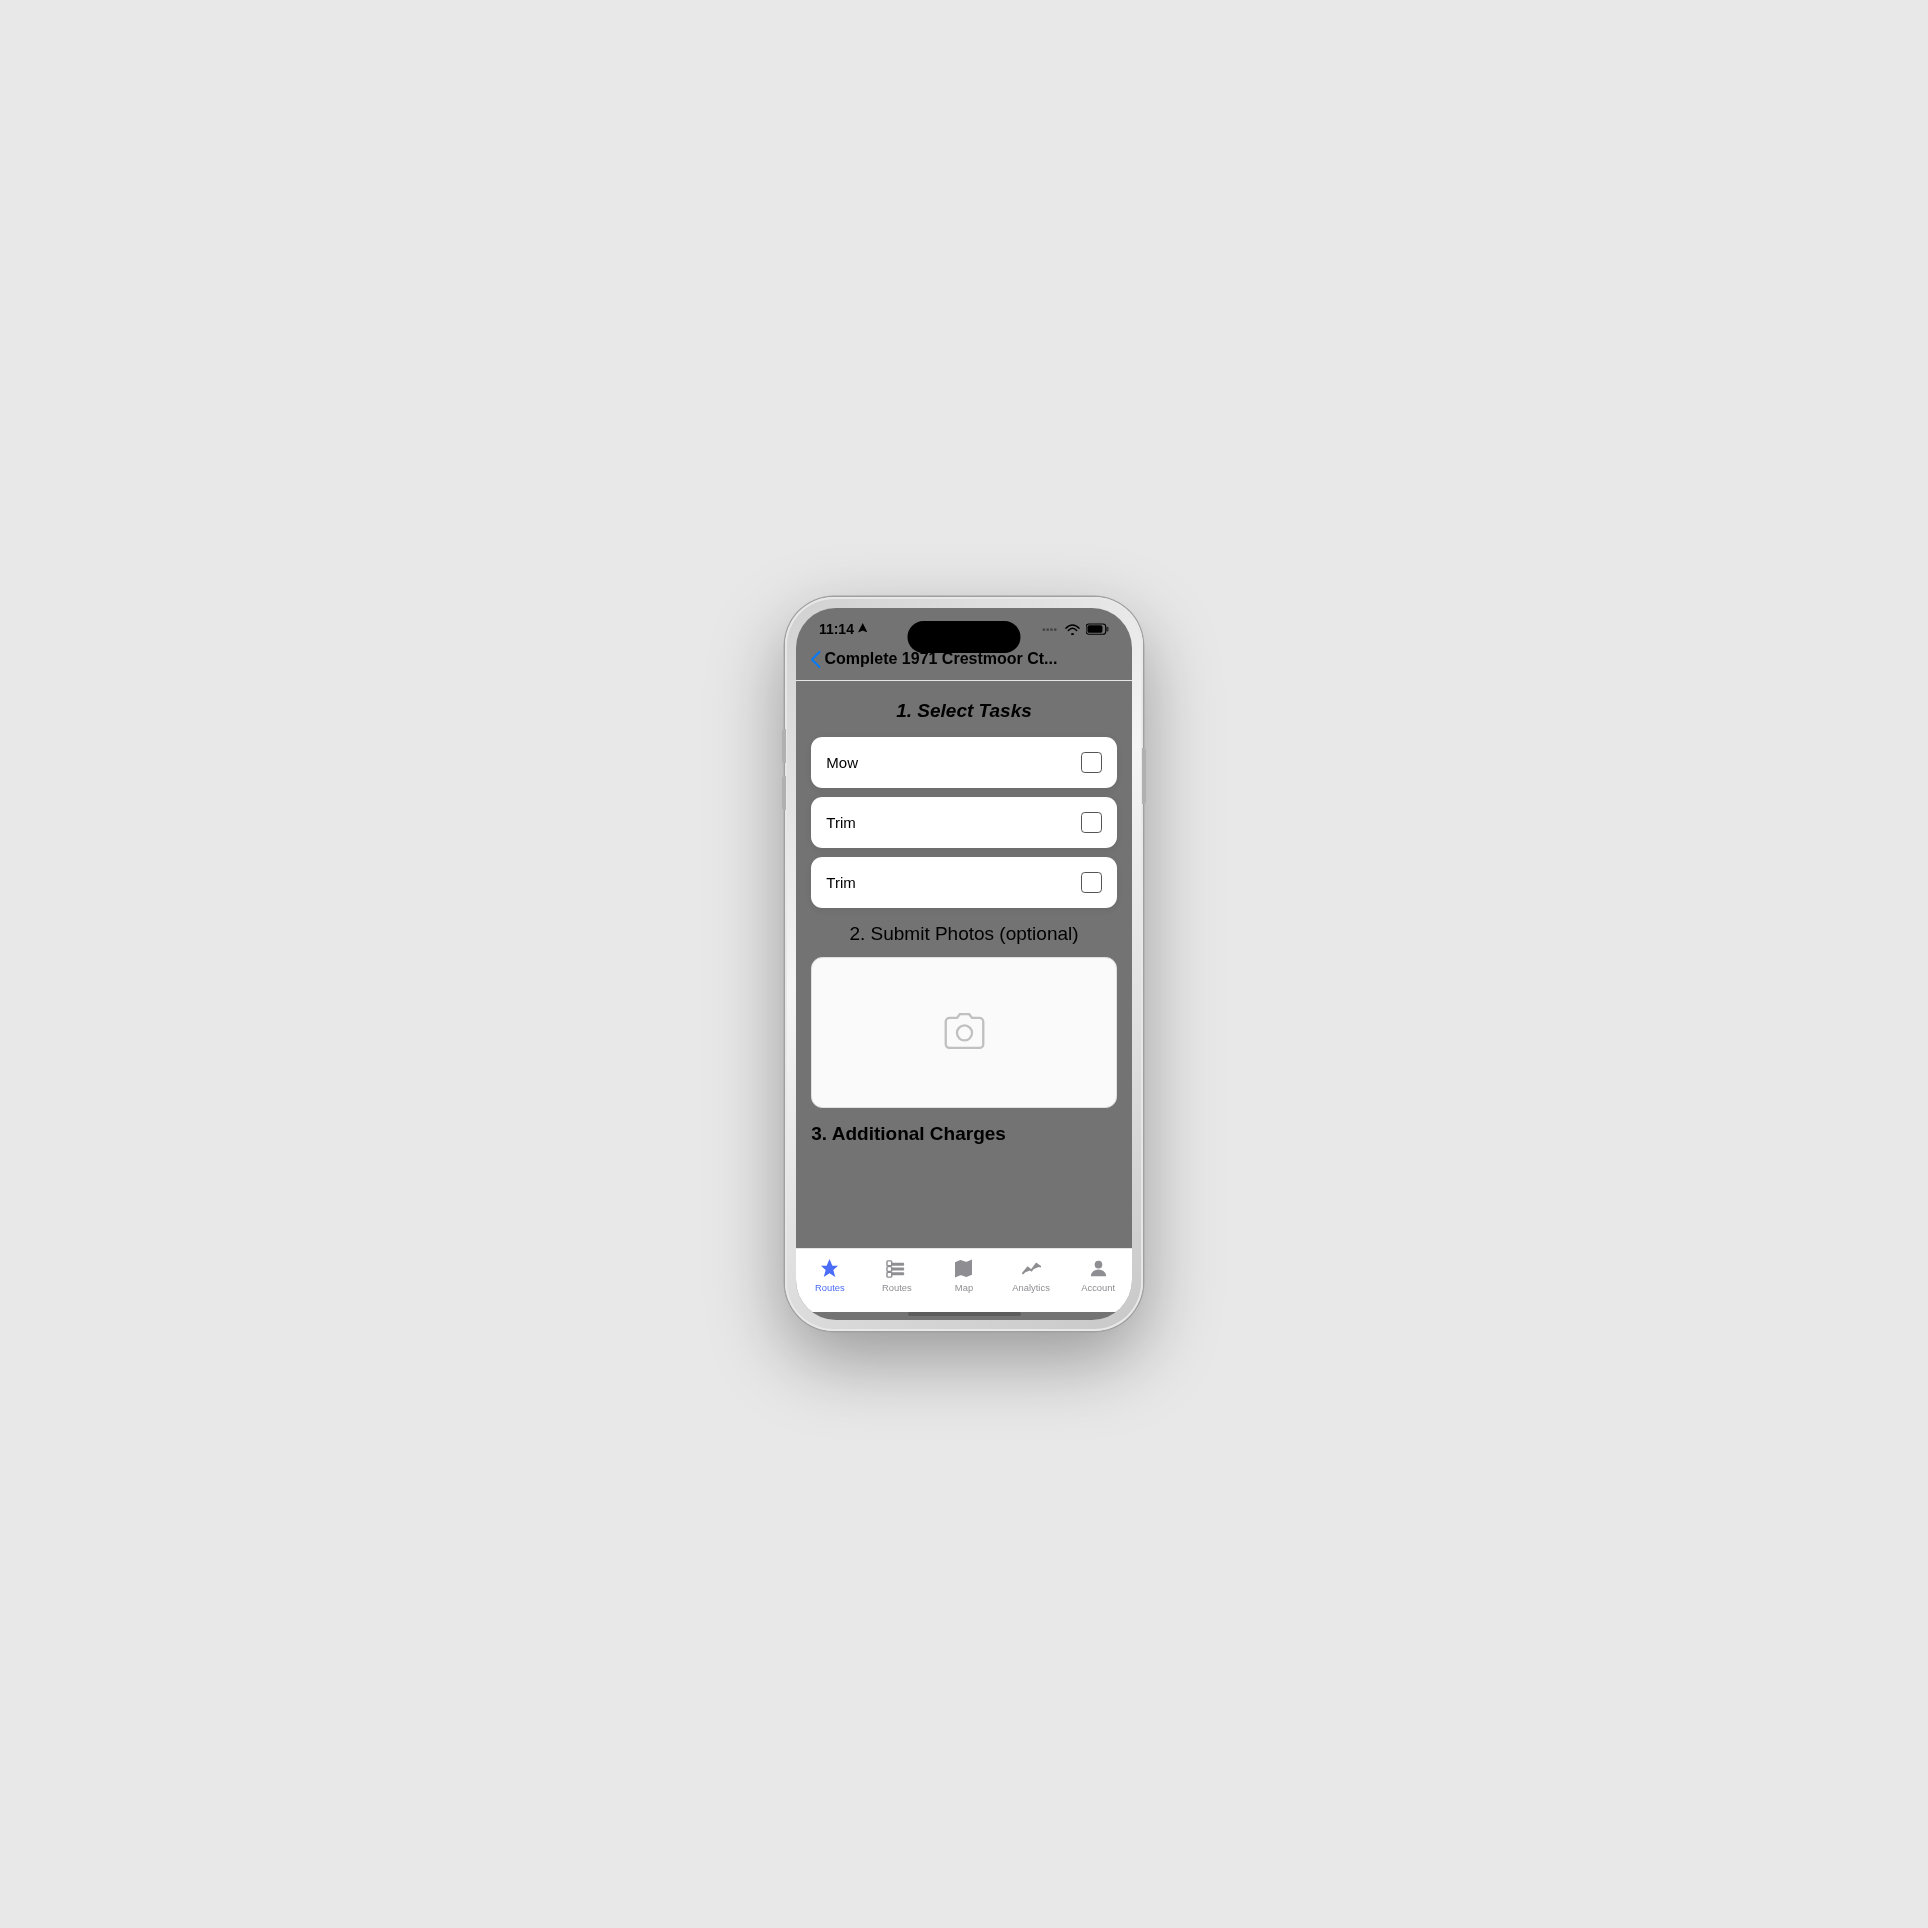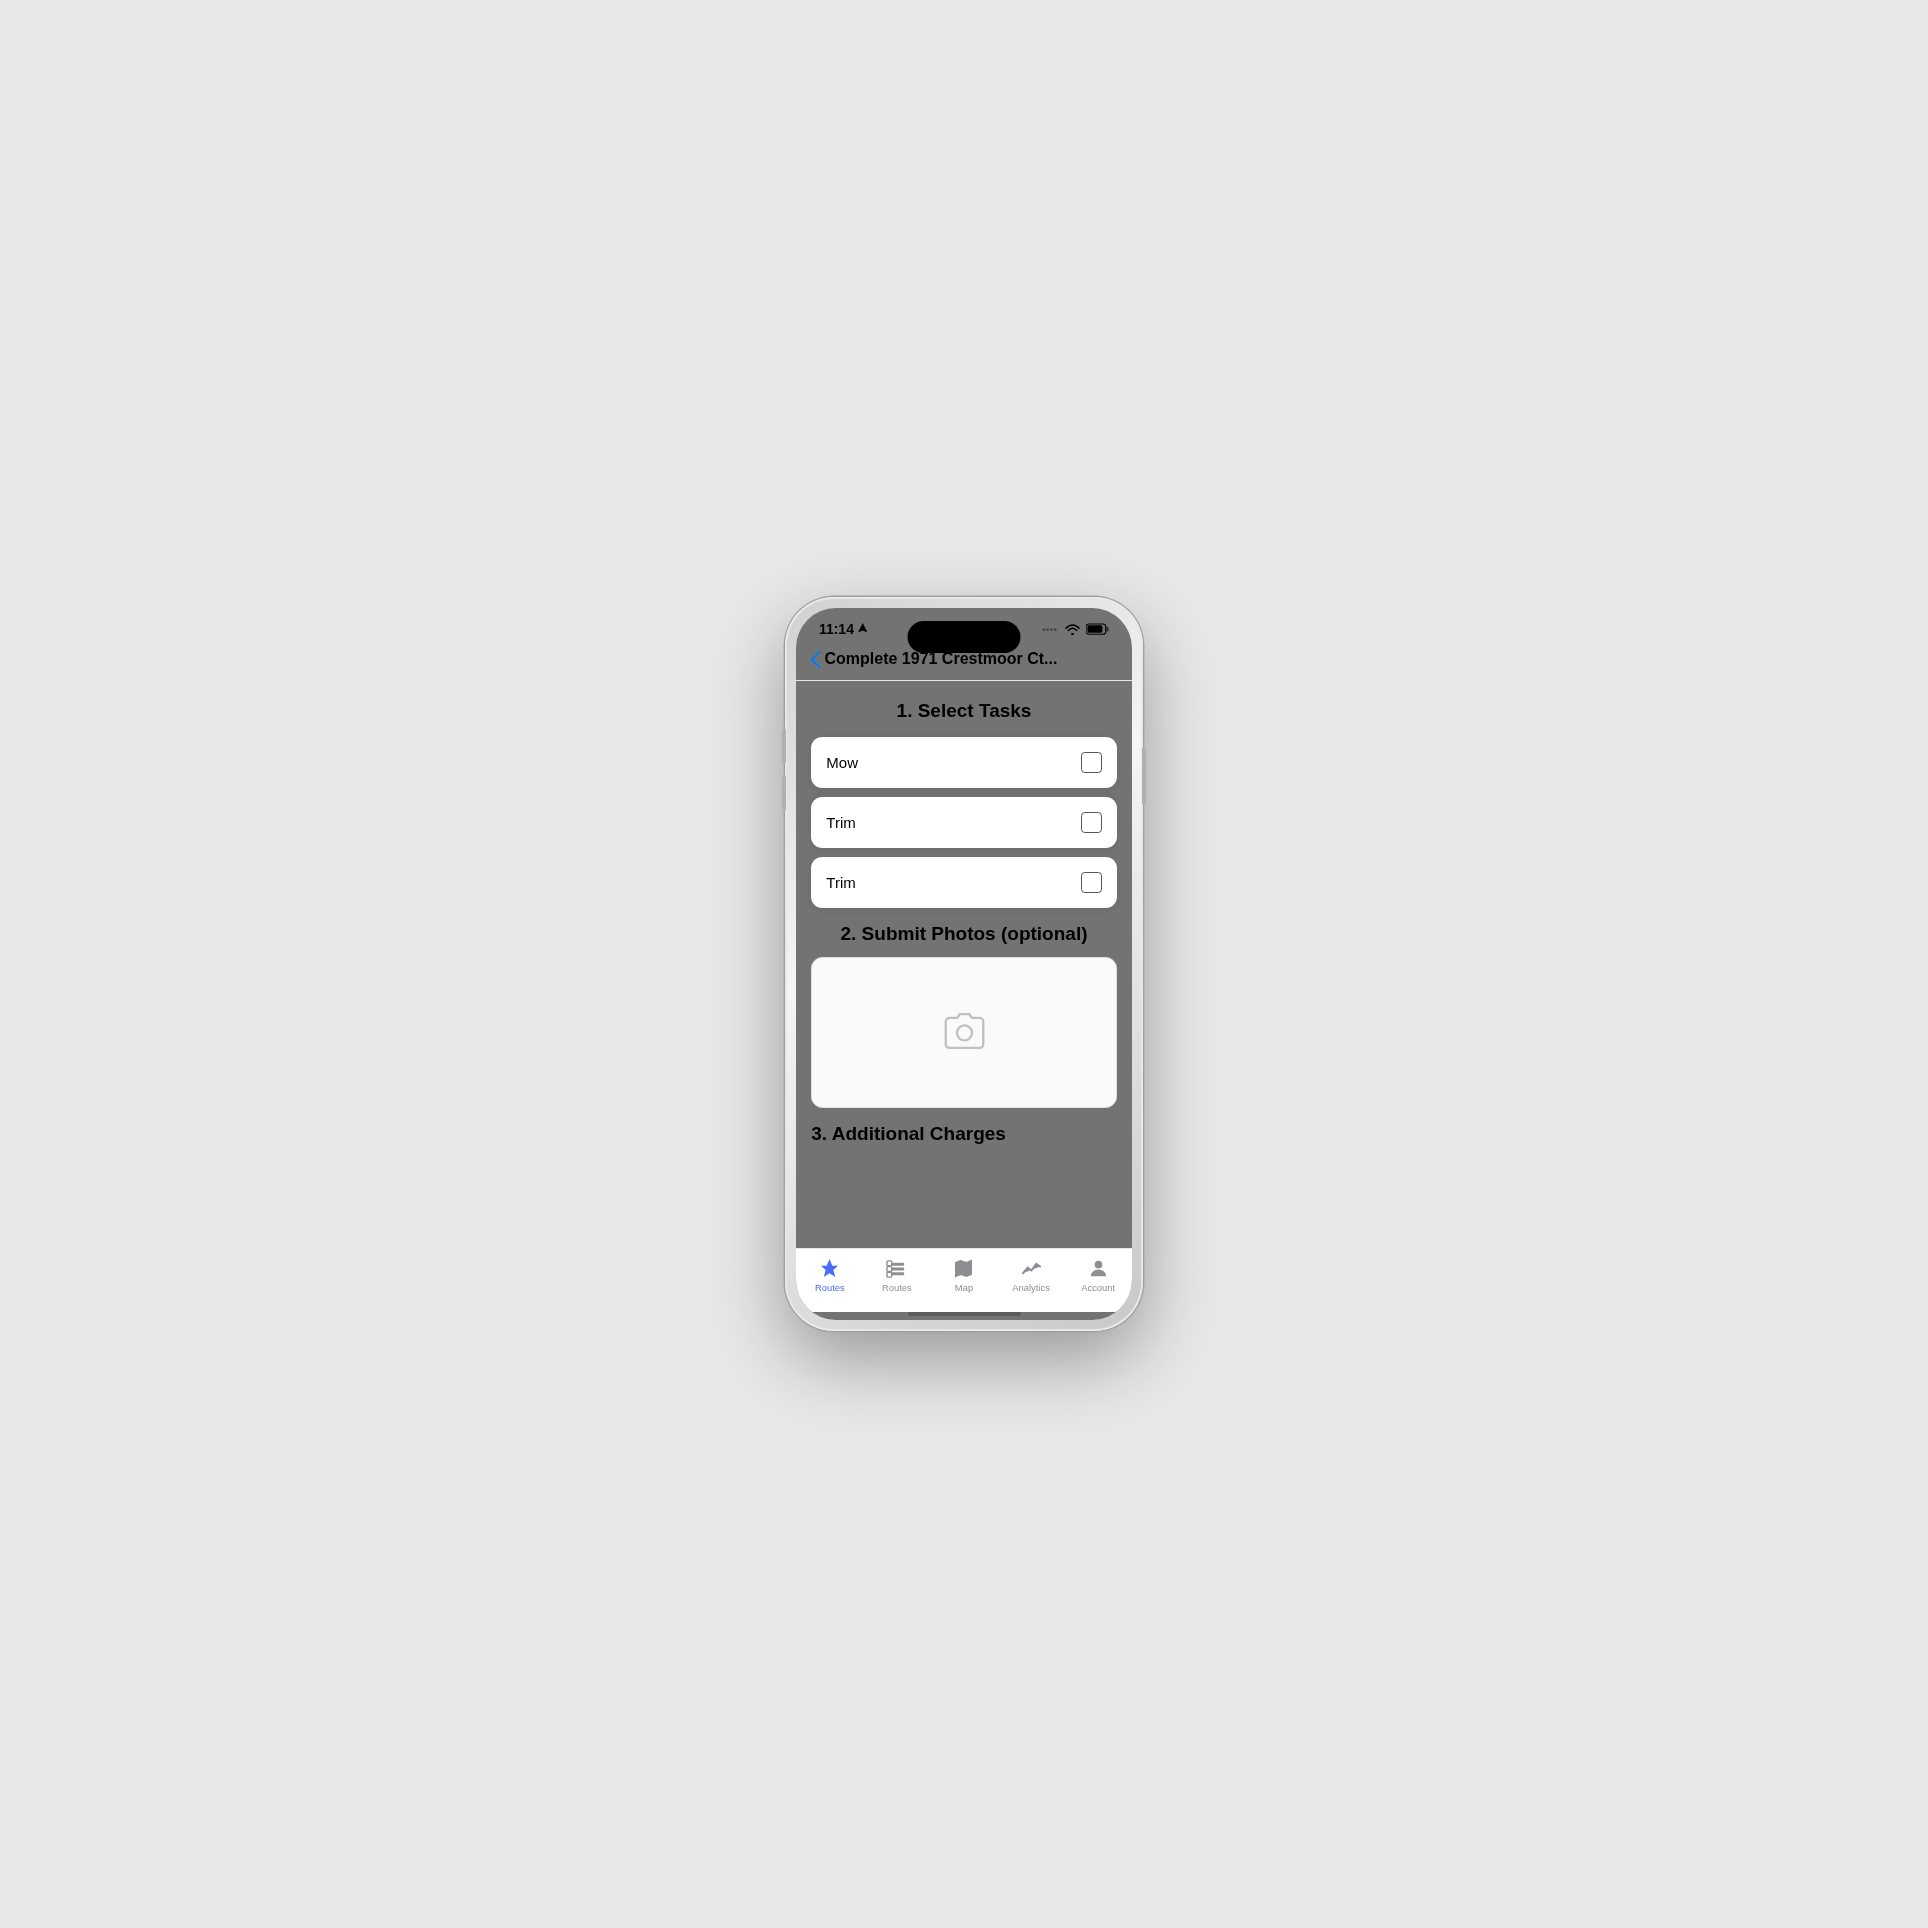--- a/index.html
+++ b/index.html
@@ -117,20 +117,21 @@
       overflow-y: auto;
       padding: 19px 15px 15px;
     }
 
     .section-title {
       font-size: 19px;
       font-weight: 700;
       color: #000;
       text-align: center;
       margin-bottom: 15px;
+      font-style: italic;
     }
 
     
     .task-item {
       background: #fff;
       border-radius: 11.3px;
       padding: 15px 15px;
       display: flex;
       justify-content: space-between;
       align-items: center;
@@ -149,21 +150,21 @@
       height: 21px;
       border: 1.9px solid #555;
       border-radius: 3.8px;
       background: #fff;
       flex-shrink: 0;
     }
 
     
     .submit-photos-title {
       font-size: 19px;
-      font-weight: 700;
+      font-weight: 400;
       color: #000;
       text-align: center;
       margin: 15px 0 11.3px;
     }
 
     .photo-upload-area {
       border: 1.9px solid #e0e0e0;
       border-radius: 11.3px;
       height: 151px;
       display: flex;

